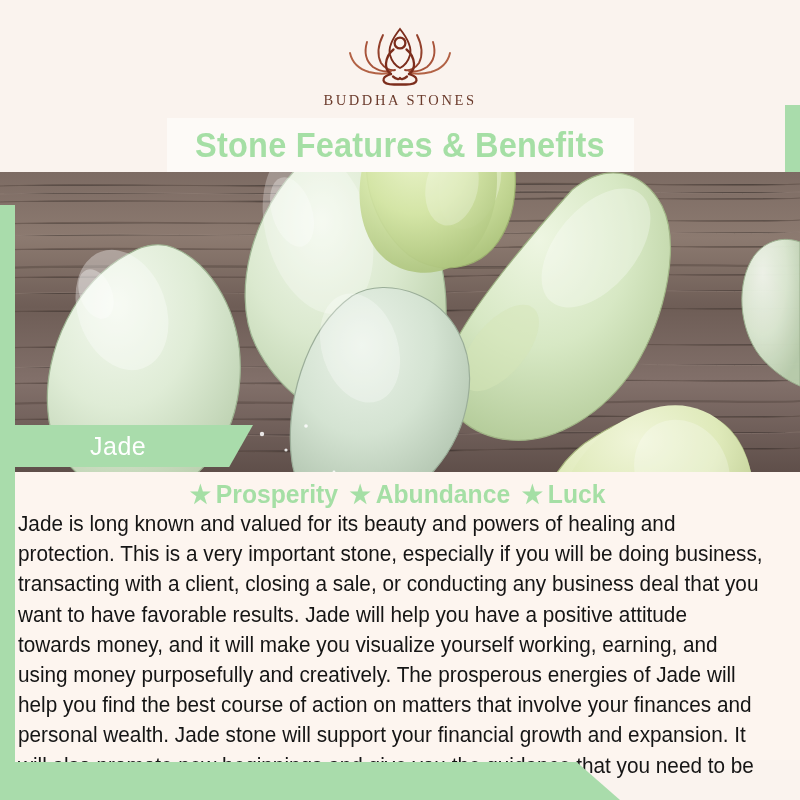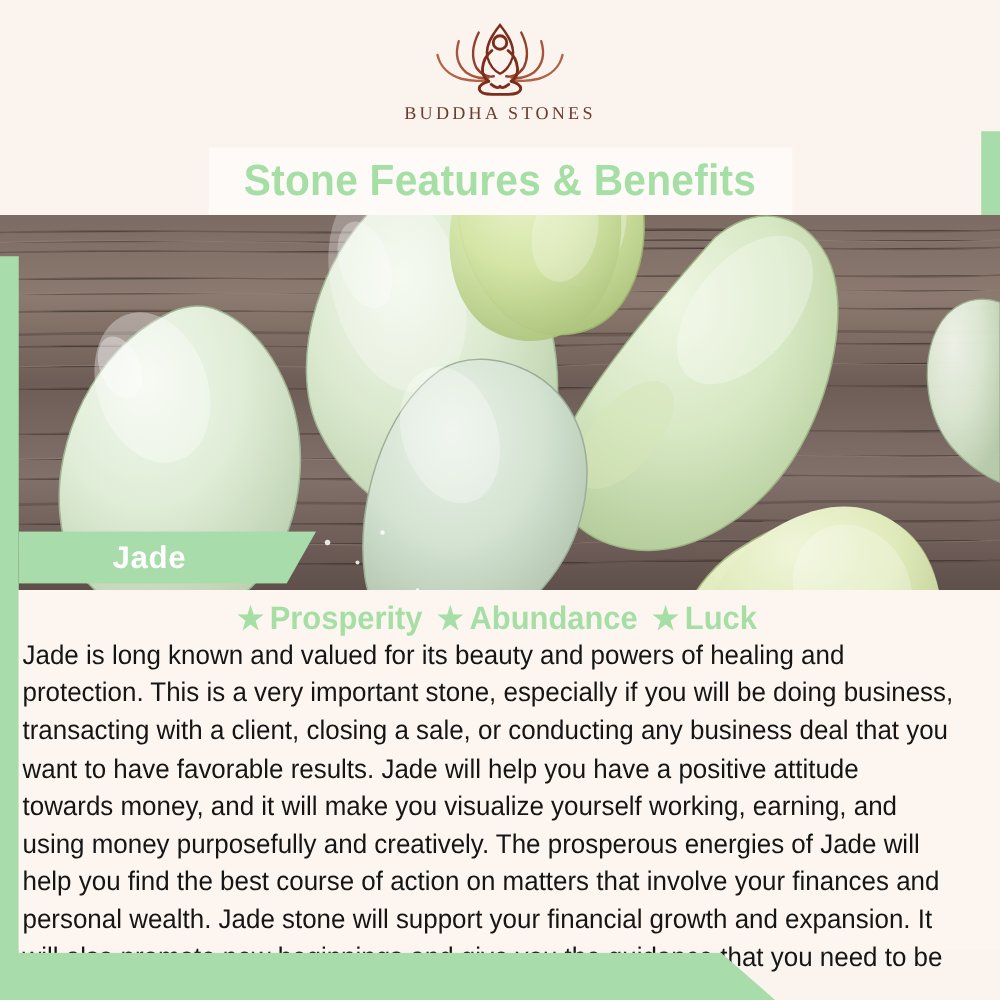--- a/index.html
+++ b/index.html
@@ -18,21 +18,21 @@
 
   
   .header {
     position: absolute;
     left: 0; top: 0;
     width: 800px; height: 118px;
     background: #faf3ee;
     display: flex;
     flex-direction: column;
     align-items: center;
-    justify-content: flex-start;
+    justify-content: center;
   }
   .logo-wrap {
     margin-top: 16px;
     display: flex;
     flex-direction: column;
     align-items: center;
   }
   .logo-mark { width: 132px; height: 62px; display: block; }
   .logo-word {
     margin-top: 5px;
@@ -102,21 +102,21 @@
     position: absolute;
     left: 15px; top: 425px;
     width: 238px; height: 42px;
     background: #a9dcab;
     clip-path: polygon(0 0, 100% 0, 90% 100%, 0 100%);
   }
   .jade-label {
     position: absolute;
     left: 90px; top: 427px;
     font-family: "Liberation Sans", sans-serif;
-    font-weight: bold;
+    font-weight: normal;
     font-size: 25px;
     line-height: 38px;
     color: #ffffff;
     letter-spacing: 0.5px;
   }
 
   
   .keywords {
     position: absolute;
     left: 0; top: 478px;

